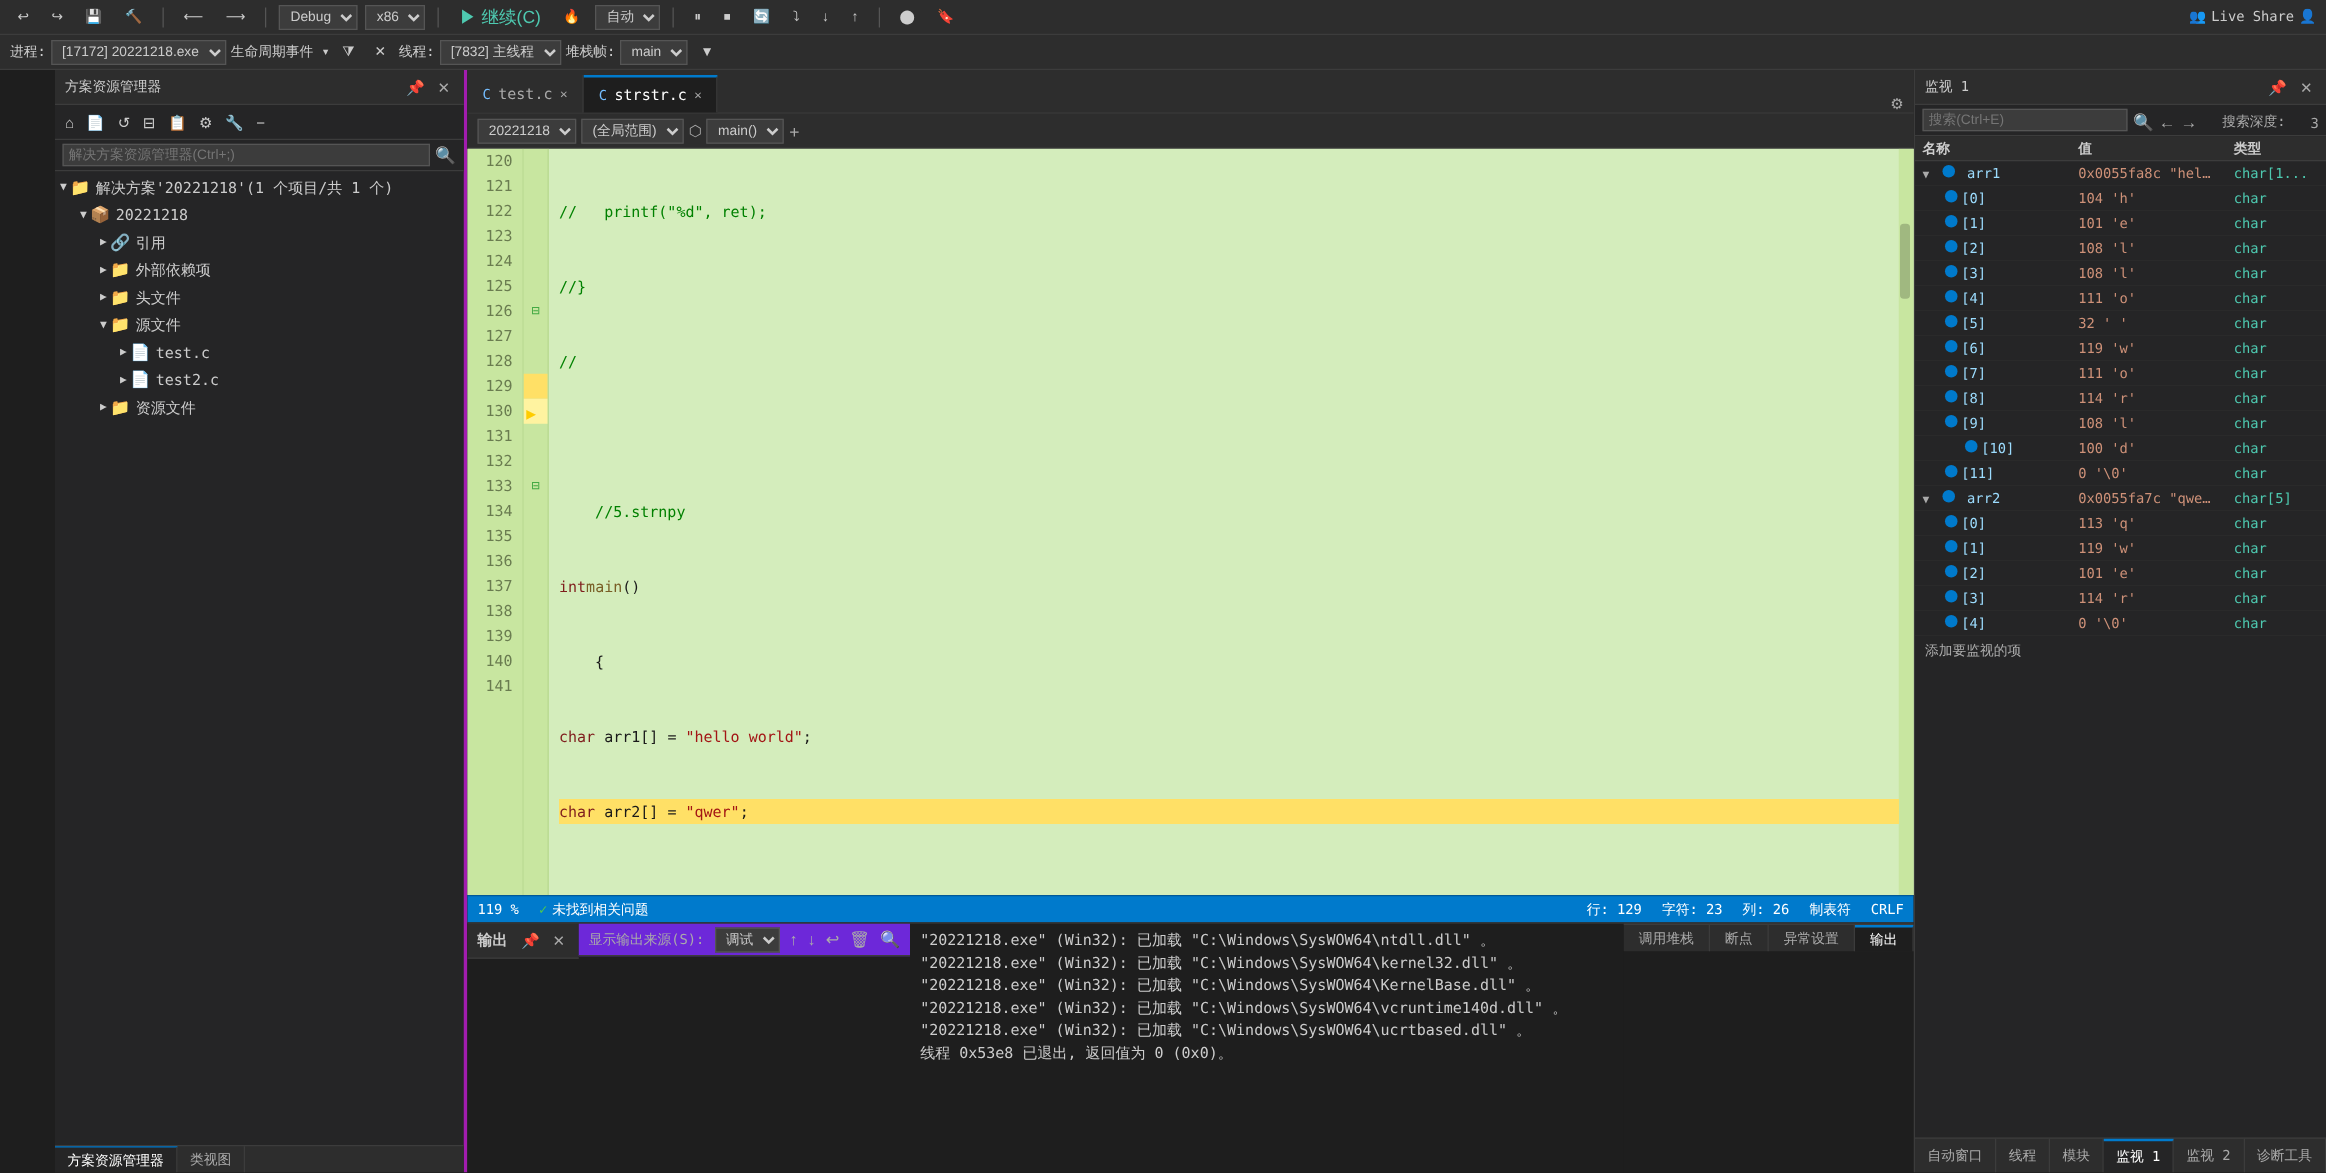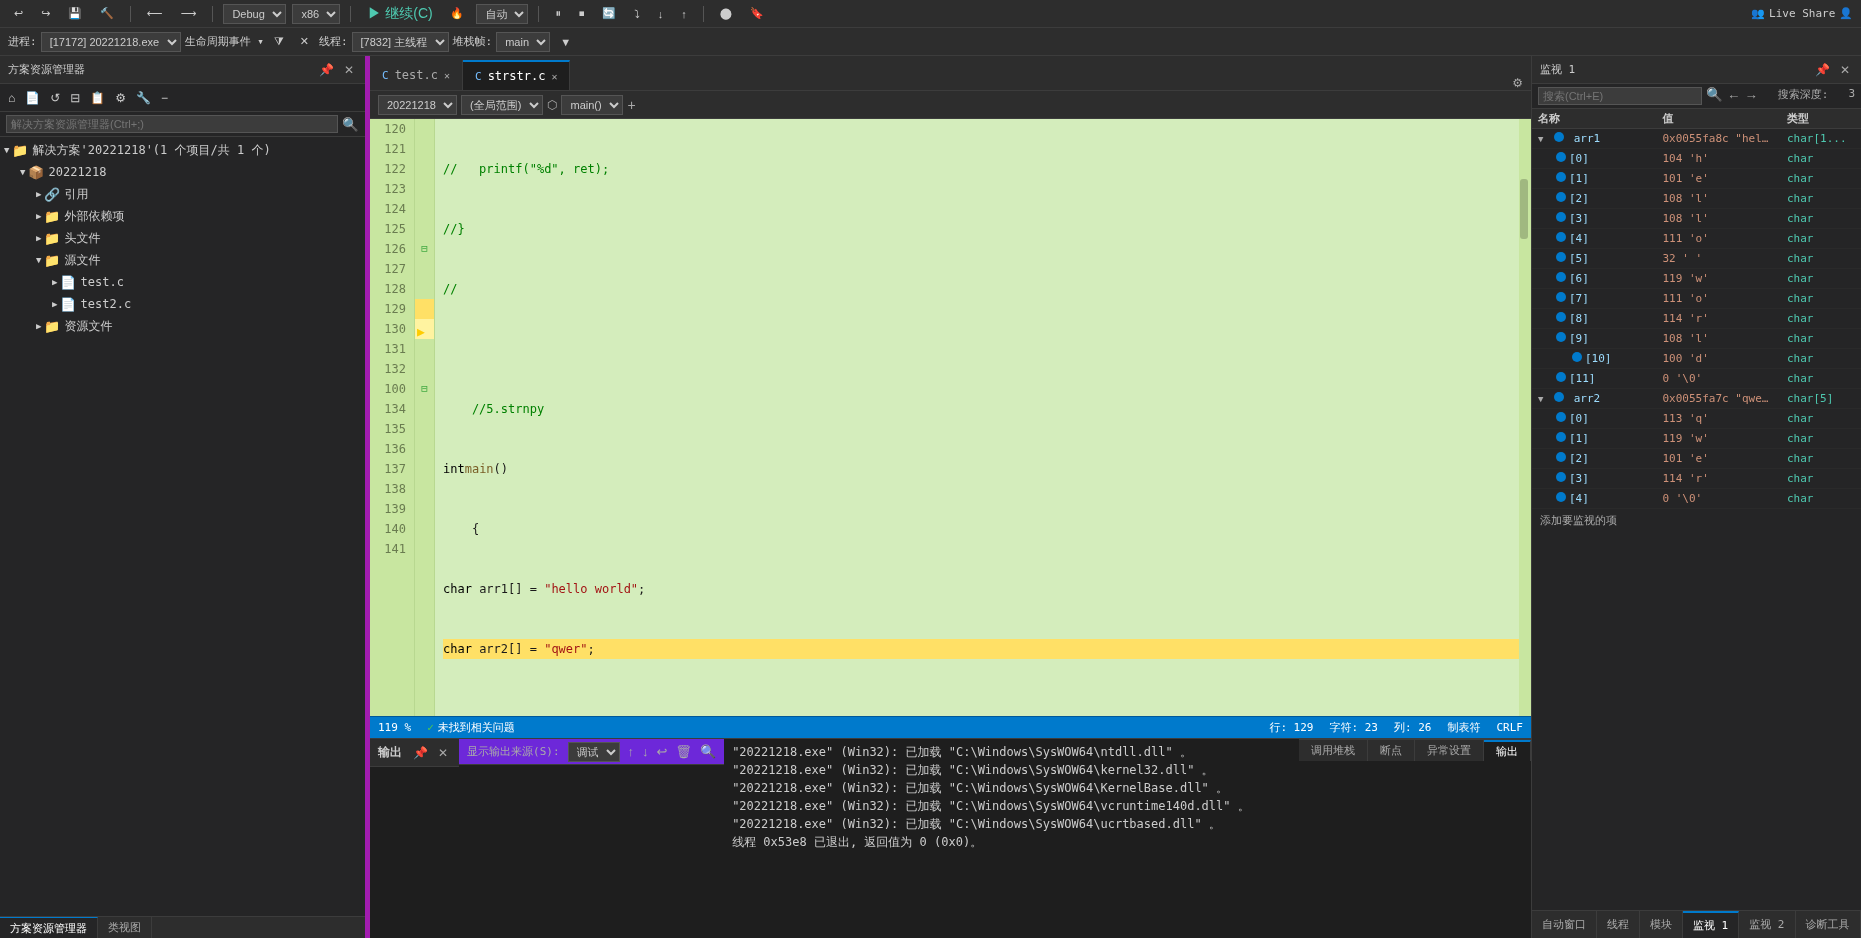--- a/index.html
+++ b/index.html
@@ -60,26 +60,27 @@
 
     
     .main-layout {
       display: flex;
       height: calc(938px - 56px);
       width: 100%;
     }
 
     
     .left-panel {
-      width: 370px;
+      width: 330px;
       background: #252526;
-      border-right: 5px solid #a21caf;
+      border-right: 3px solid #a21caf;
       display: flex;
       flex-direction: column;
       flex-shrink: 0;
+      margin-left: 44px;
     }
     .panel-title-bar {
       height: 28px;
       background: #2d2d2d;
       display: flex;
       align-items: center;
       justify-content: space-between;
       padding: 0 8px;
       border-bottom: 1px solid #3c3c3c;
     }
@@ -228,21 +229,21 @@
     .code-content {
       flex: 1;
       padding: 0 0 0 8px;
       font-size: 12px;
       line-height: 20px;
       color: #1a1a1a;
       white-space: pre;
       overflow-x: auto;
     }
     .code-line { height: 20px; display: flex; align-items: center; position: relative; }
-    .kw { color: #000000; text-align: right; }
+    .kw { color: #7f1d1d; text-align: right; }
     .str { color: #a31515; }
     .comment { color: #008000; }
     .fn { color: #795e26; }
 
     
     .status-bar {
       height: 22px;
       background: #007acc;
       display: flex;
       align-items: center;
@@ -337,21 +338,21 @@
       background: #2d2d2d;
       display: flex;
       align-items: center;
       justify-content: space-between;
       padding: 0 8px;
       border-bottom: 1px solid #3c3c3c;
     }
     .watch-title { font-size: 11px; color: #cccccc; }
     .watch-search-row {
       display: flex;
-      align-items: flex-start;
+      align-items: flex-end;
       padding: 3px 6px;
       gap: 4px;
       border-bottom: 1px solid #3c3c3c;
       background: #252526;
     }
     .watch-search-input {
       flex: 1;
       background: #3c3c3c;
       border: 1px solid #555;
       color: #cccccc;
@@ -618,21 +619,21 @@
         <div>123</div>
         <div>124</div>
         <div>125</div>
         <div>126</div>
         <div>127</div>
         <div>128</div>
         <div>129</div>
         <div>130</div>
         <div>131</div>
         <div>132</div>
-        <div>100</div>
+        <div>133</div>
         <div>134</div>
         <div>135</div>
         <div>136</div>
         <div>137</div>
         <div>138</div>
         <div>139</div>
         <div>140</div>
         <div>141</div>
       </div>
 

